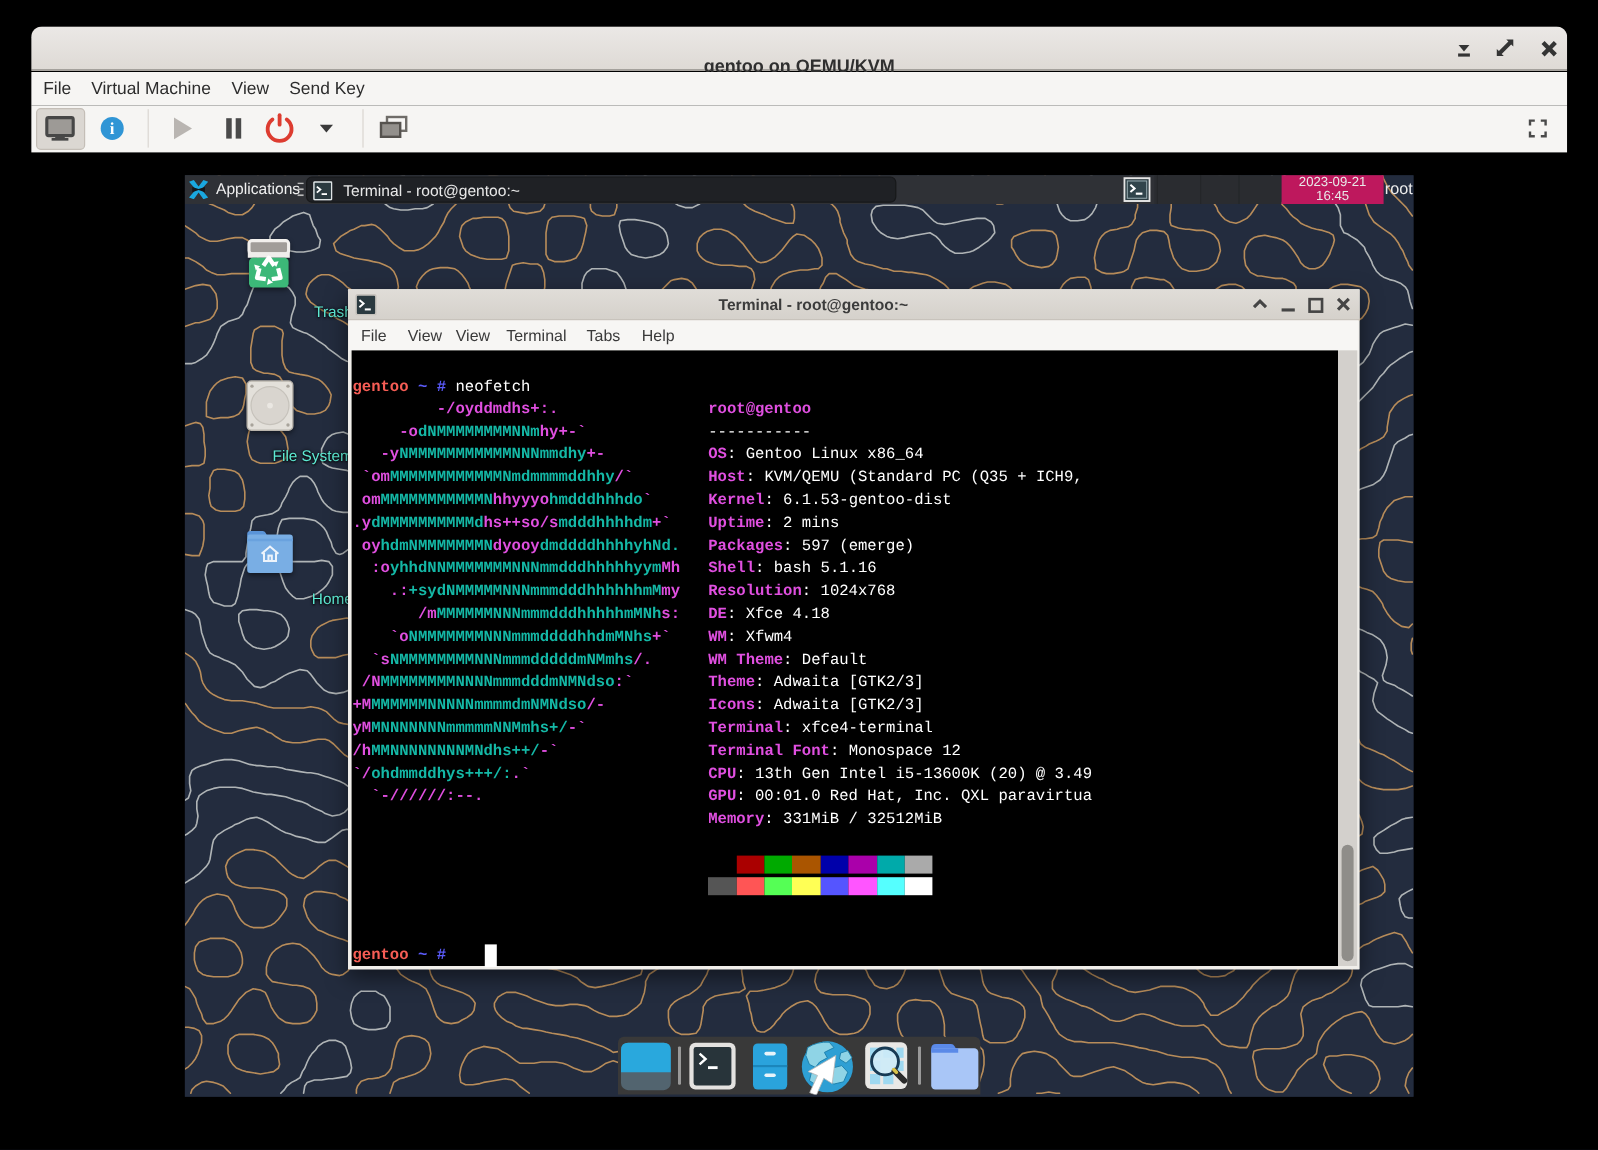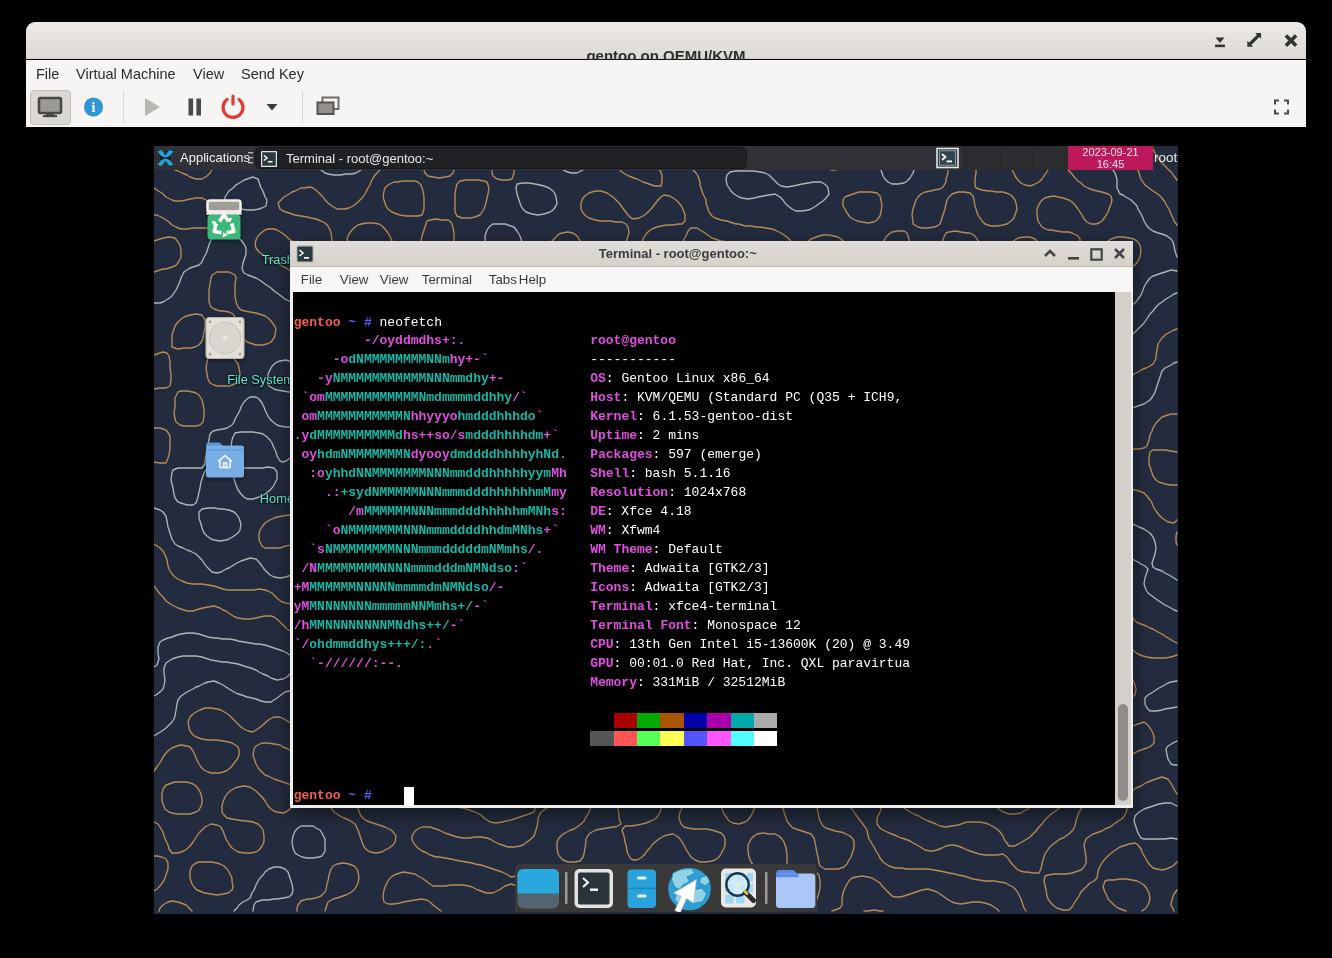--- a/index.html
+++ b/index.html
@@ -206,21 +206,21 @@
           <rect x="51.3" y="2.3" width="10.4" height="10.4" fill="none" stroke="#454545" stroke-width="2.2"></rect>
           <path d="M75 2 L84 11 M84 2 L75 11" stroke="#454545" stroke-width="2.6"></path>
         </svg>
       </div>
       <div id="tmenu">
         <span style="left:10px">File</span>
         <span style="left:49px">View</span>
         <span style="left:89px">View</span>
         <span style="left:131px">Terminal</span>
         <span style="left:198px">Tabs</span>
-        <span style="left:228px">Help</span>
+        <span style="left:244px">Help</span>
       </div>
       <div id="tscreen"></div>
       <div id="tscroll">
           <div class="h"></div>
         </div>
     </div>
     <pre id="ttext"><span class="rd">gentoo</span> <span class="bl">~</span> <span class="bl">#</span> neofetch
 <span class="m">         -/oyddmdhs+:.</span>                <span class="m">root@gentoo</span>
 <span class="m">     -o</span><span class="w2">dNMMMMMMMMNNm</span><span class="m">hy+-`</span>             -----------
 <span class="m">   -y</span><span class="w2">NMMMMMMMMMMMNNNmmdhy</span><span class="m">+-</span>           <span class="m">OS</span>: Gentoo Linux x86_64

